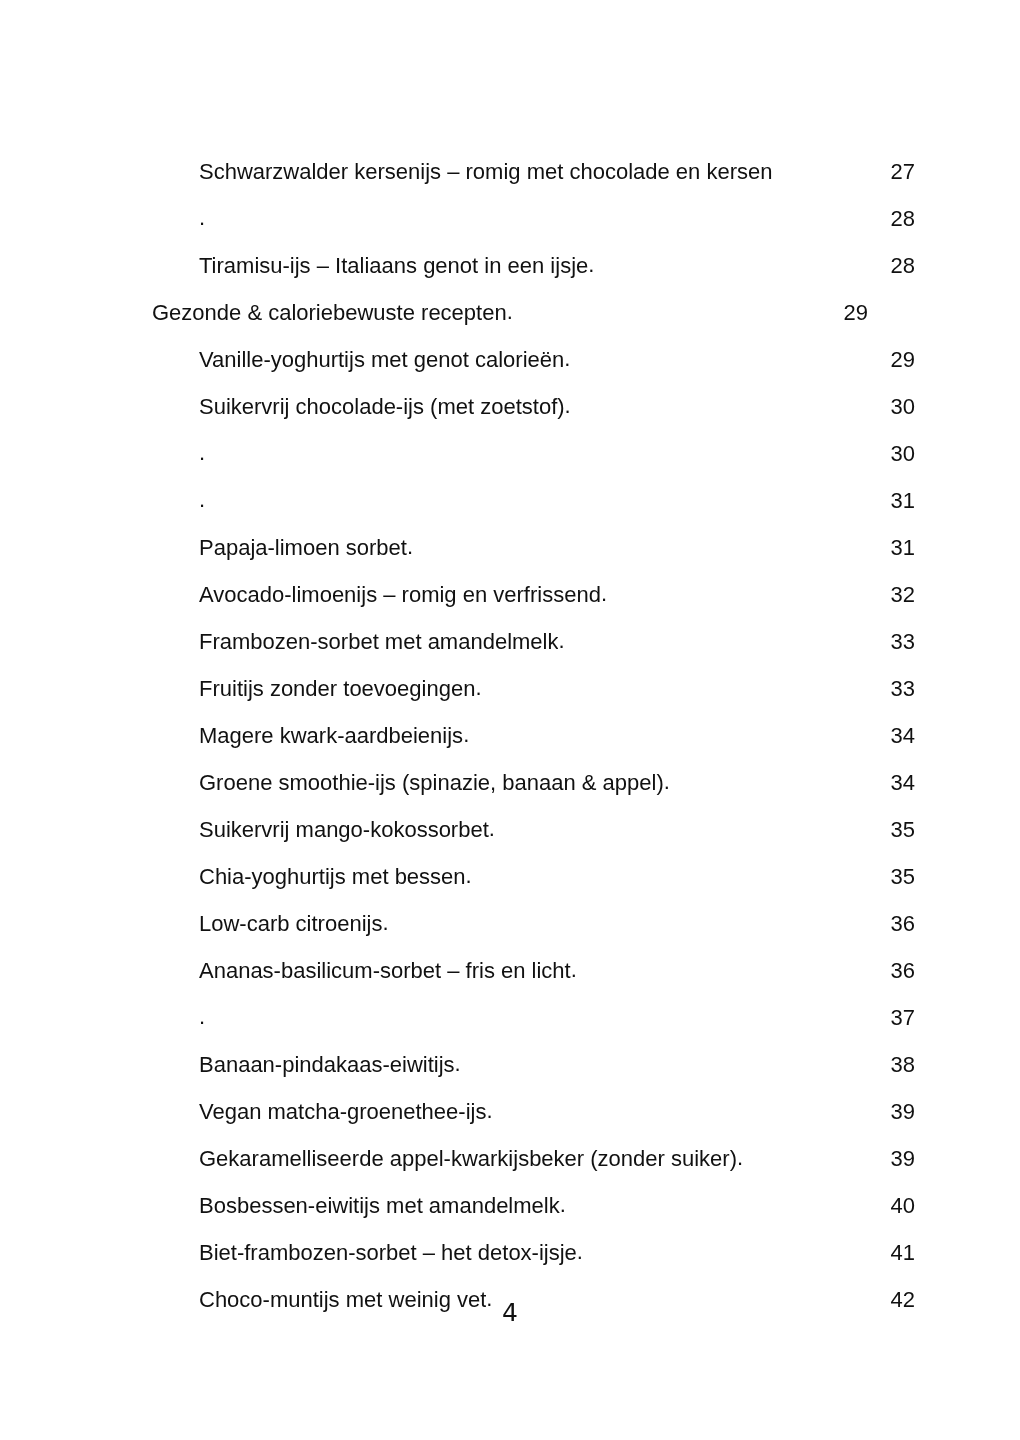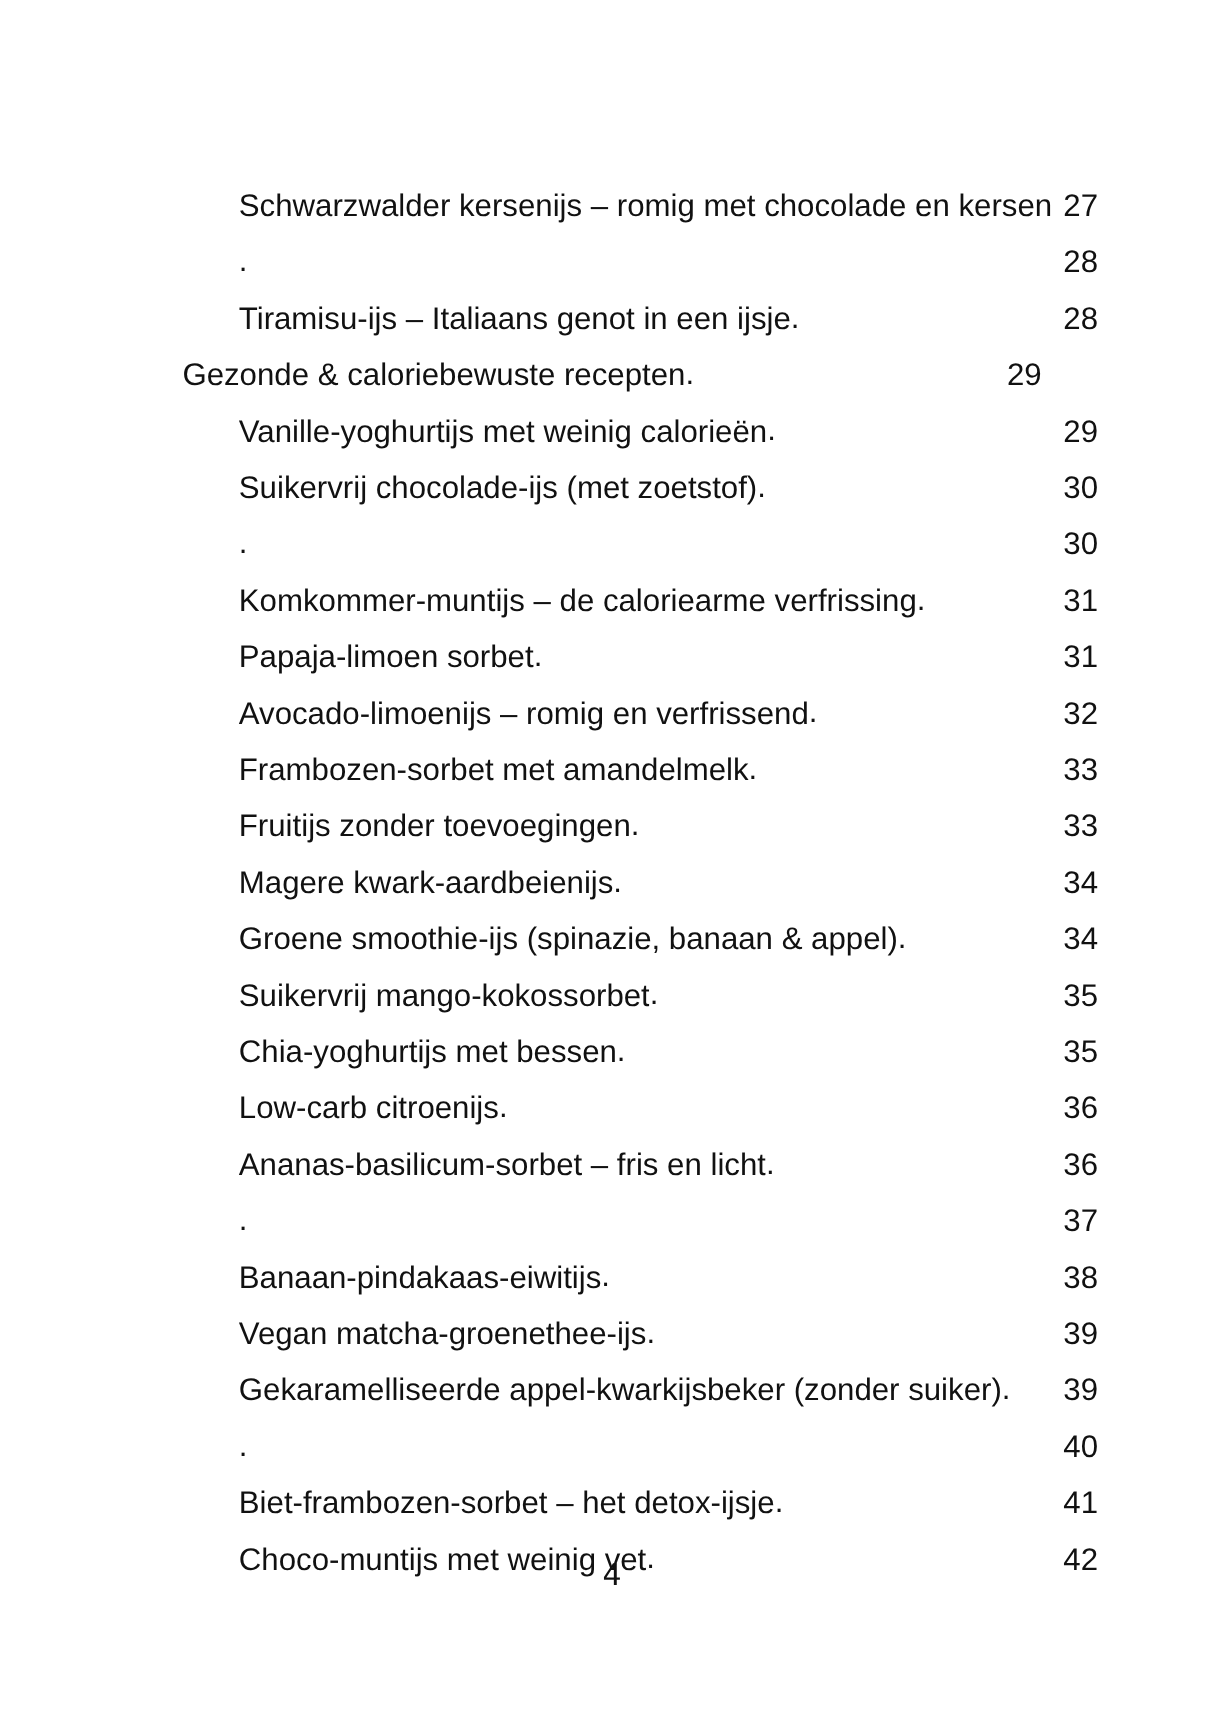--- a/index.html
+++ b/index.html
@@ -30,21 +30,21 @@
     left: 152px;
     top: 148px;
     width: 716px;
   }
 
   .toc-entry {
     display: flex;
     align-items: baseline;
     width: 100%;
     height: 47px;
-    font-size: 26px;
+    font-size: 22px;
     line-height: 47px;
     white-space: nowrap;
     color: #111111;
   }
 
   .toc-entry.level-2 {
     padding-left: 47px;
   }
 
   .entry-title {
@@ -103,35 +103,34 @@
         <span class="entry-title">Tiramisu-ijs – Italiaans genot in een ijsje</span>
         <span class="leader">.</span>
         <span class="entry-page">28</span>
       </div>
       <div class="toc-entry level-1">
         <span class="entry-title">Gezonde &amp; caloriebewuste recepten</span>
         <span class="leader">.</span>
         <span class="entry-page">29</span>
       </div>
       <div class="toc-entry level-2">
-        <span class="entry-title">Vanille-yoghurtijs met weinig calorieën</span>
+        <span class="entry-title">Vanille-yoghurtijs met genot calorieën</span>
         <span class="leader">.</span>
         <span class="entry-page">29</span>
       </div>
       <div class="toc-entry level-2">
         <span class="entry-title">Suikervrij chocolade-ijs (met zoetstof)</span>
         <span class="leader">.</span>
         <span class="entry-page">30</span>
       </div>
       <div class="toc-entry level-2">
         <span class="leader">.</span>
         <span class="entry-page">30</span>
       </div>
       <div class="toc-entry level-2">
-        <span class="entry-title">Komkommer-muntijs – de caloriearme verfrissing</span>
         <span class="leader">.</span>
         <span class="entry-page">31</span>
       </div>
       <div class="toc-entry level-2">
         <span class="entry-title">Papaja-limoen sorbet</span>
         <span class="leader">.</span>
         <span class="entry-page">31</span>
       </div>
       <div class="toc-entry level-2">
         <span class="entry-title">Avocado-limoenijs – romig en verfrissend</span>
@@ -191,20 +190,21 @@
         <span class="entry-title">Vegan matcha-groenethee-ijs</span>
         <span class="leader">.</span>
         <span class="entry-page">39</span>
       </div>
       <div class="toc-entry level-2">
         <span class="entry-title">Gekaramelliseerde appel-kwarkijsbeker (zonder suiker)</span>
         <span class="leader">.</span>
         <span class="entry-page">39</span>
       </div>
       <div class="toc-entry level-2">
+        <span class="entry-title">Bosbessen-eiwitijs met amandelmelk</span>
         <span class="leader">.</span>
         <span class="entry-page">40</span>
       </div>
       <div class="toc-entry level-2">
         <span class="entry-title">Biet-frambozen-sorbet – het detox-ijsje</span>
         <span class="leader">.</span>
         <span class="entry-page">41</span>
       </div>
       <div class="toc-entry level-2">
         <span class="entry-title">Choco-muntijs met weinig vet</span>

